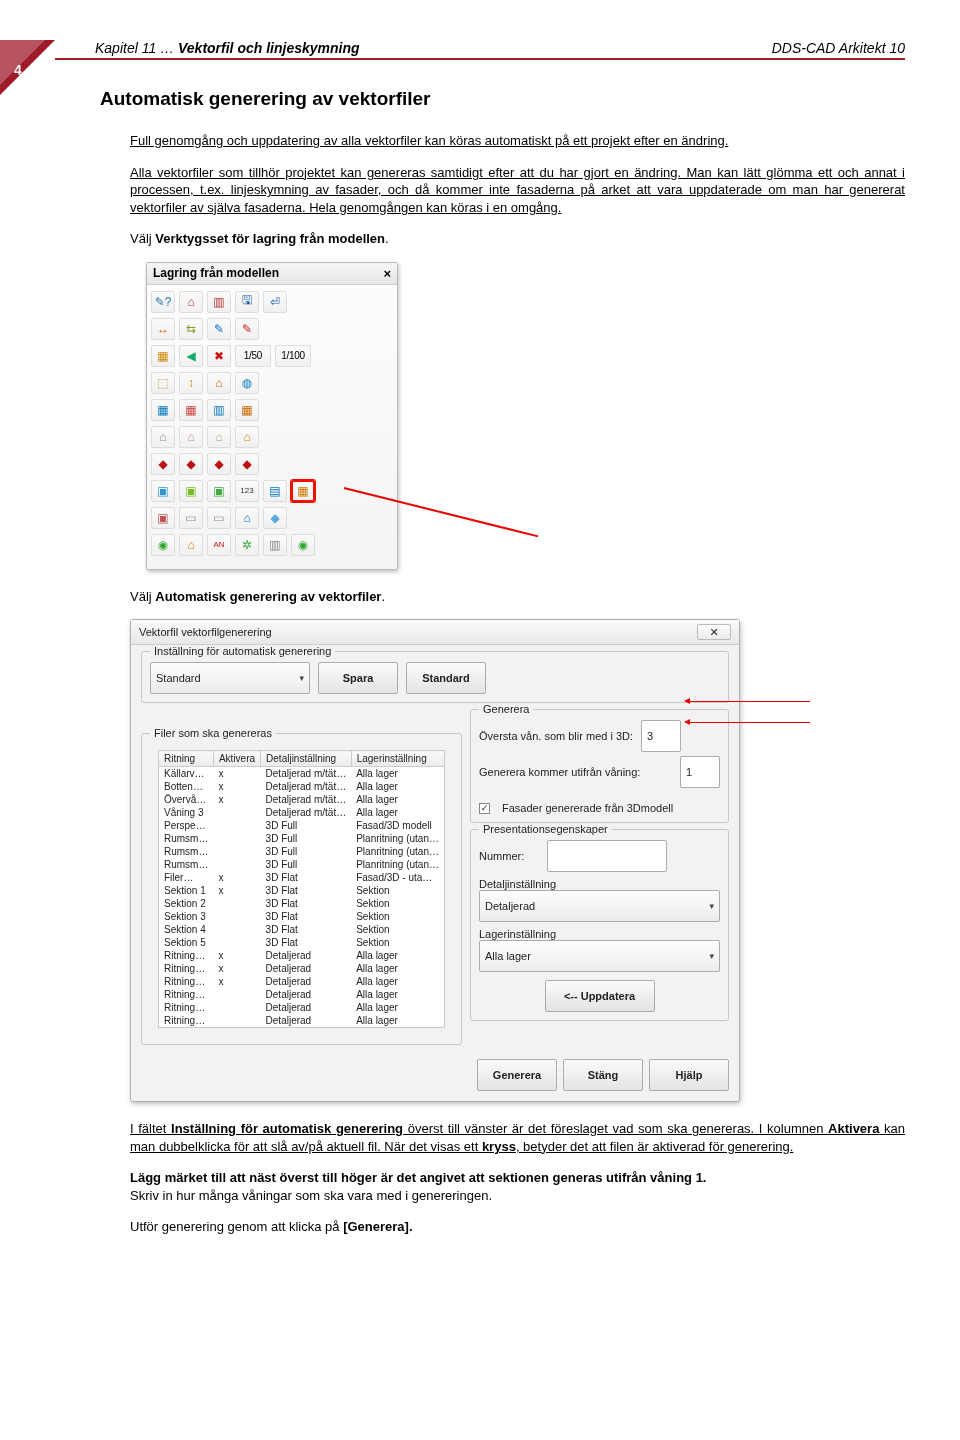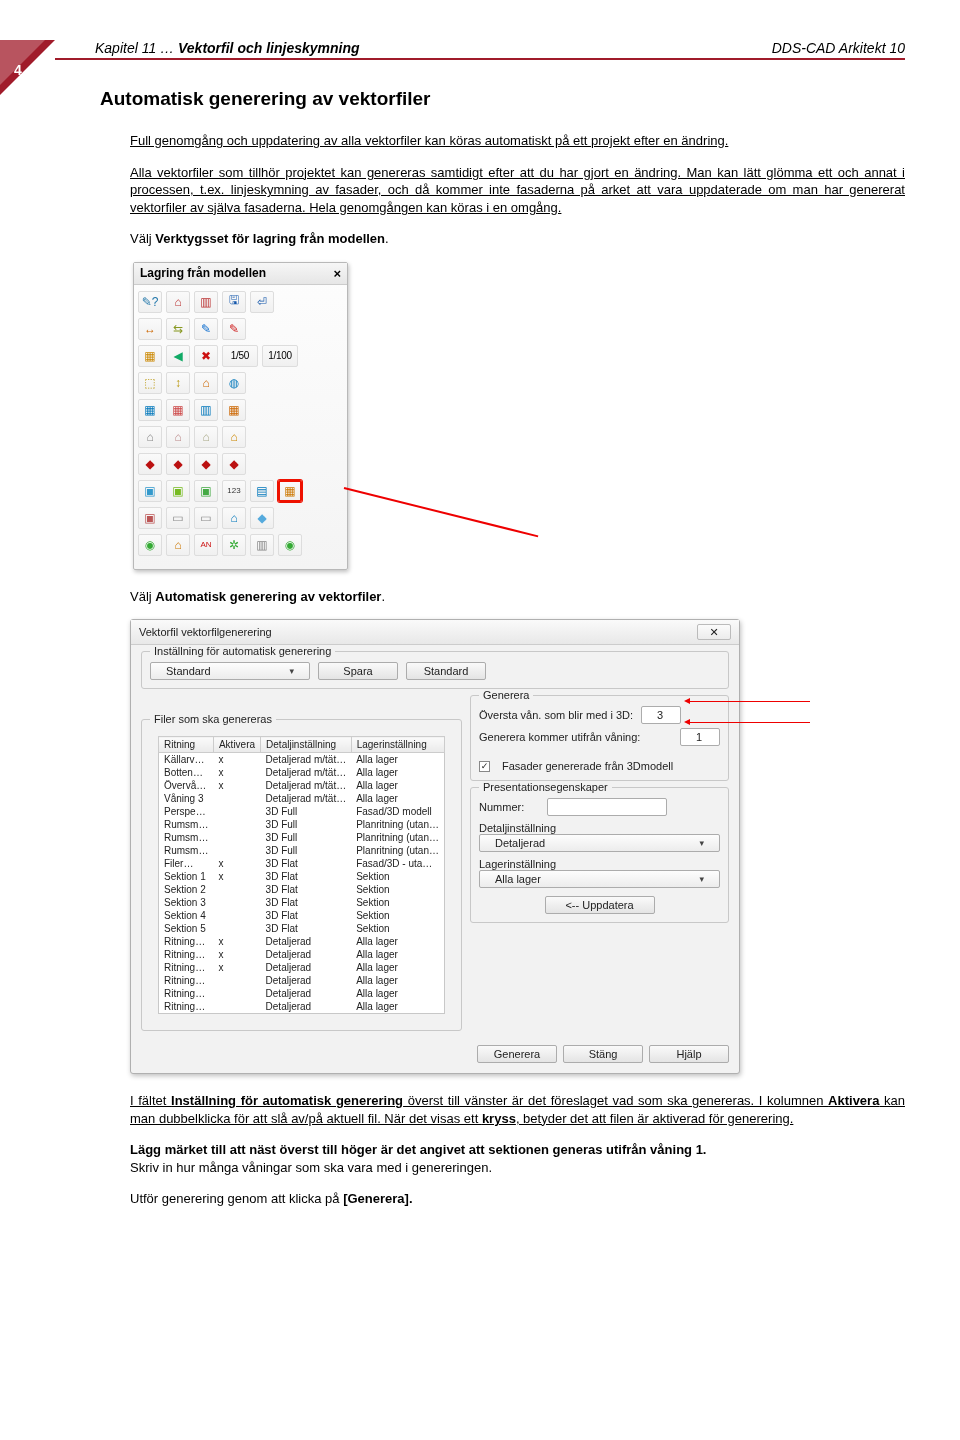--- a/index.html
+++ b/index.html
@@ -55,26 +55,26 @@
     font-size: 19px;
     font-weight: bold;
     margin: 0 0 22px -30px;
   }
   p { margin: 0 0 14px 0; line-height: 1.35; font-size: 13px; }
   .just { text-align: justify; text-decoration: underline; }
   .bold { font-weight: bold; }
 
   
   .palette {
-    width: 215px;
+    width: 252px;
     border: 1px solid #b8b8b8;
     background: linear-gradient(#fdfdfd,#f4f4f4);
     box-shadow: 1px 2px 4px rgba(0,0,0,0.25);
     border-radius: 2px;
-    margin: 6px 0 18px 3px;
+    margin: 6px 0 18px 16px;
     position: relative;
   }
   .pal-title {
     display: flex;
     justify-content: space-between;
     align-items: center;
     padding: 3px 6px;
     font-weight: bold;
     font-size: 12px;
     background: linear-gradient(#f6f6f6,#e6e6e6);
@@ -151,33 +151,34 @@
     top: -7px; left: 8px;
     background: #f2f2f2;
     padding: 0 4px;
     font-size: 11px;
   }
   .row { display: flex; align-items: center; gap: 8px; margin-top: 4px; }
   .combo, .txtbox, .btn {
     border: 1px solid #acacac;
     background: linear-gradient(#fdfdfd,#ececec);
     border-radius: 2px;
-    height: 18px;
+    height: 32px;
     font-size: 11px;
-    padding: 1px 15px;
+    padding: 1px 5px;
     display: flex;
     align-items: center;
     justify-content: space-between;
   }
   .combo { width: 160px; }
   .combo::after { content: "▾"; font-size: 9px; margin-left: 6px; color: #444; }
   .btn {
     width: 80px;
     justify-content: center;
     background: linear-gradient(#fafafa,#e4e4e4);
+    font-weight: bold;
   }
   .txtbox { background: #fff; width: 40px; justify-content: flex-start; }
 
   .two-col { display: flex; gap: 8px; }
   .left-col { flex: 1.1; }
   .right-col { flex: 1; }
 
   table.filelist {
     width: 100%;
     border-collapse: collapse;

